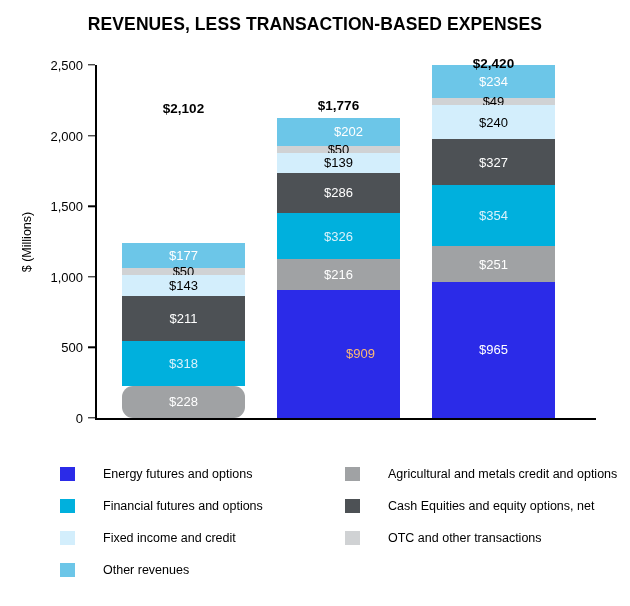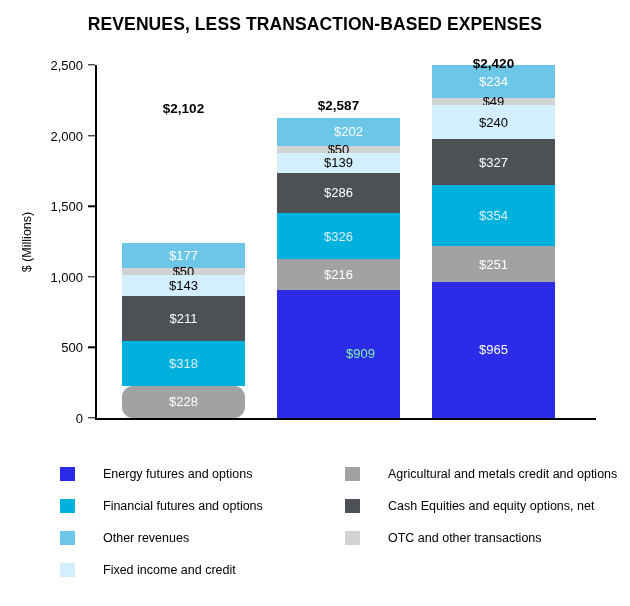--- a/index.html
+++ b/index.html
@@ -224,24 +224,24 @@
             <div class="seg" style="height: 40.3832px; background: rgb(77, 81, 85);">
               <span class="seg-label" style="color: rgb(255, 255, 255);">$286</span>
             </div>
             <div class="seg" style="height: 46.0312px; background: rgb(0, 176, 221);">
               <span class="seg-label" style="color: rgb(217, 242, 251);">$326</span>
             </div>
             <div class="seg" style="height: 30.4992px; background: rgb(160, 162, 164);">
               <span class="seg-label" style="color: rgb(255, 255, 255);">$216</span>
             </div>
             <div class="seg" style="height: 128.351px; background: rgb(43, 43, 232);">
-              <span class="seg-label" style="color: #86efac; margin-left: 44px;">$909</span>
+              <span class="seg-label" style="color: #fdba74; margin-left: 44px;">$909</span>
             </div>
           </div>
-          <div class="bar-total" style="bottom: calc(100% + 5px);">$2,587</div>
+          <div class="bar-total" style="bottom: calc(100% + 5px);">$1,776</div>
         </div>
         <div class="bar-group" style="left: 337px; width: 123px; height: 341.704px;">
           <div class="bar-stack">
             <div class="seg" style="height: 33.0408px; background: rgb(108, 198, 232);">
               <span class="seg-label" style="color: rgb(255, 255, 255);">$234</span>
             </div>
             <div class="seg" style="height: 6.9188px; background: rgb(208, 210, 212);">
               <span class="seg-label" style="color: rgb(0, 0, 0);">$49</span>
             </div>
             <div class="seg" style="height: 33.888px; background: rgb(211, 238, 252);">
@@ -269,27 +269,27 @@
     <div class="legend-col left" id="legend-left">
         <div class="legend-item">
           <span class="legend-swatch" style="background: rgb(43, 43, 232);"></span>
           <span class="legend-text">Energy futures and options</span>
         </div>
         <div class="legend-item">
           <span class="legend-swatch" style="background: rgb(0, 176, 221);"></span>
           <span class="legend-text">Financial futures and options</span>
         </div>
         <div class="legend-item">
+          <span class="legend-swatch" style="background: rgb(211, 238, 252);"></span>
+          <span class="legend-text">Fixed income and credit</span>
+        </div>
+        <div class="legend-item">
           <span class="legend-swatch" style="background: rgb(108, 198, 232);"></span>
           <span class="legend-text">Other revenues</span>
         </div>
-        <div class="legend-item">
-          <span class="legend-swatch" style="background: rgb(211, 238, 252);"></span>
-          <span class="legend-text">Fixed income and credit</span>
-        </div>
       </div>
     <div class="legend-col right" id="legend-right">
         <div class="legend-item">
           <span class="legend-swatch" style="background: rgb(160, 162, 164);"></span>
           <span class="legend-text">Agricultural and metals credit and options</span>
         </div>
         <div class="legend-item">
           <span class="legend-swatch" style="background: rgb(77, 81, 85);"></span>
           <span class="legend-text">Cash Equities and equity options, net</span>
         </div>

